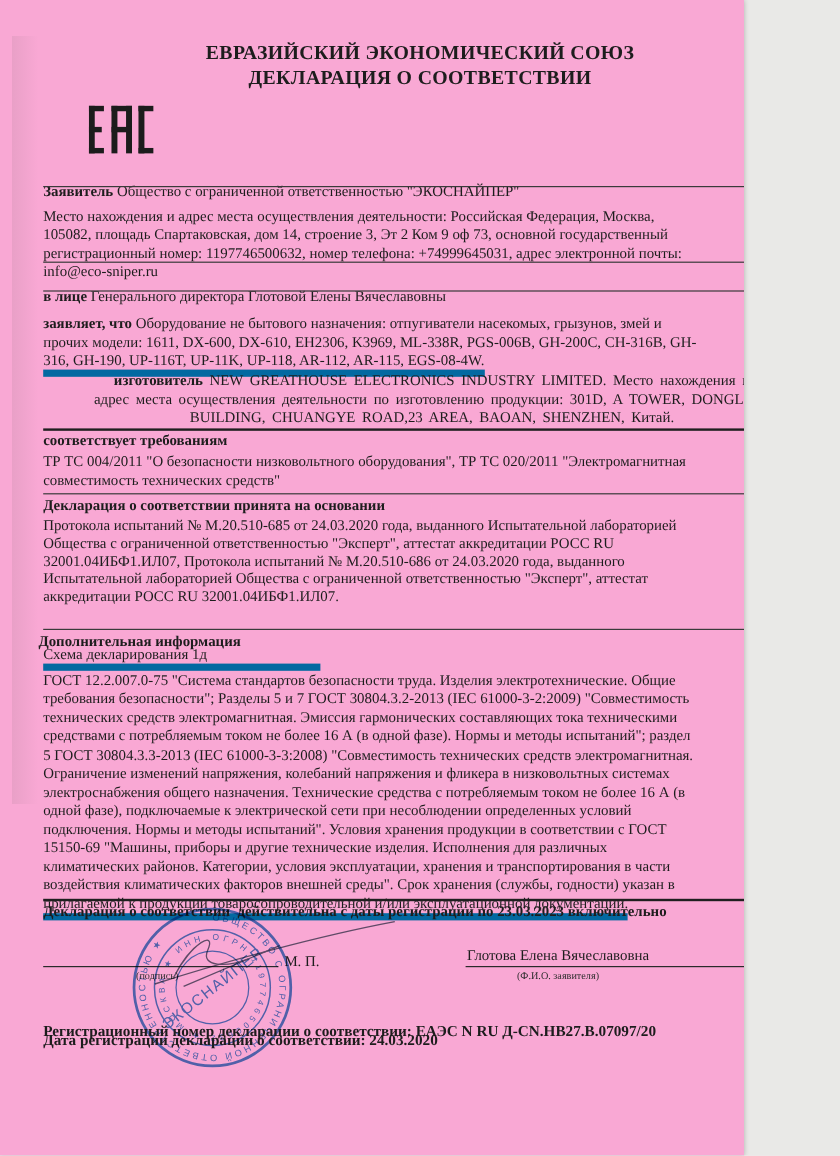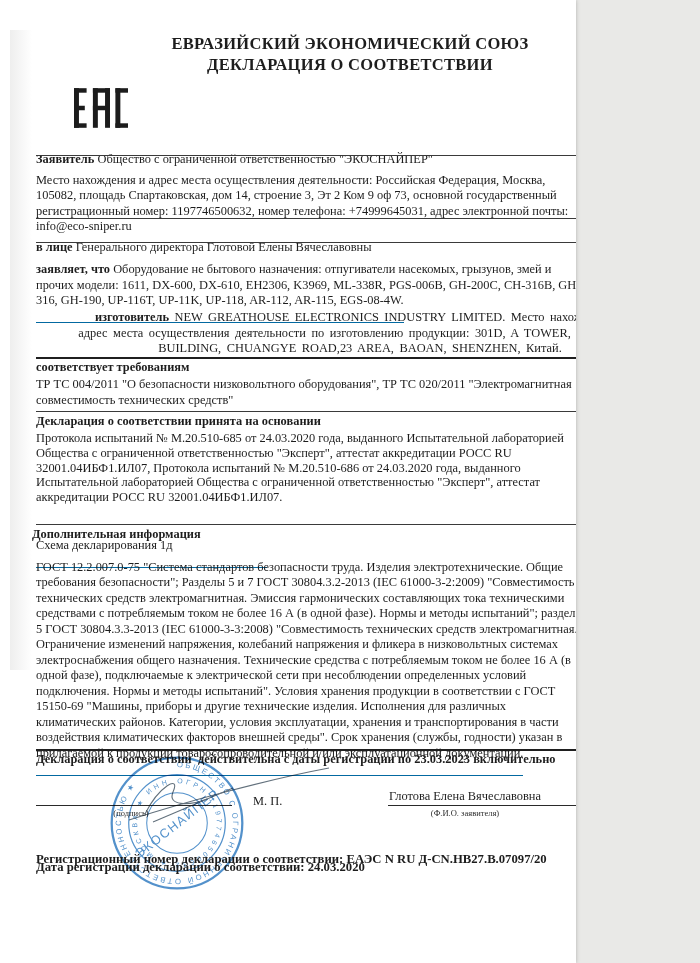--- a/index.html
+++ b/index.html
@@ -1,24 +1,24 @@
 <!DOCTYPE html>
 <html><head>
 <meta charset="utf-8">
 <style>
   html,body{margin:0;padding:0;background:#e9e9e7;}
   #page{
-    position:relative;width:576px;height:963px;background:#ffffff;
+    position:relative;width:620px;height:963px;background:#f9a8d4;
     font-family:"Liberation Serif","DejaVu Serif",serif;color:#1d1d1d;
     overflow:hidden;box-shadow:0 0 4px rgba(0,0,0,.25);
   }
   .abs{position:absolute;}
   .tblock{white-space:pre-line;font-size:12.4px;line-height:15.8px;}
   .b{font-weight:bold;font-family:Liberation Serif, serif;}
-  .u{border-bottom:1px solid #0369a1;padding-bottom:15px;}
+  .u{border-bottom:6px solid #0369a1;padding-bottom:1px;}
   .hr{position:absolute;left:36px;width:641px;height:0;border-top:1px solid #3a3a3a;}
   .hr.thick{border-top:2px solid #1f1f1f;}
   .title{width:700px;text-align:center;font-weight:bold;font-size:16.5px;line-height:21px;letter-spacing:.3px;}
   .caption{font-size:8.5px;color:#2c2c2c;}
   .sigline{position:absolute;height:0;border-top:1px solid #2a2a2a;}
   .footline{font-weight:bold;font-size:12.7px;}
   .scanstreak{left:10px;top:30px;width:22px;height:640px;
     background:linear-gradient(to right,rgba(90,90,85,.10),rgba(90,90,85,0));}
   .stampwrap{left:106px;top:752px;width:142px;height:142px;mix-blend-mode:multiply;opacity:.88;}
   .sigwrap{left:115px;top:756px;width:230px;height:82px;mix-blend-mode:multiply;}
@@ -116,21 +116,21 @@
 климатических районов. Категории, условия эксплуатации, хранения и транспортирования в части
 воздействия климатических факторов внешней среды". Срок хранения (службы, годности) указан в
 </span><span class="u">прилагаемой к продукции товаросопроводительной и/или эксплуатационной документации.</span>
   </div>
   <div class="hr thick" style="top:749px;"></div>
 
   <div class="abs tblock b" style="top:752px;left:36px;width:648px;">Декларация о соответствии&nbsp; действительна с даты регистрации по 23.03.2023 включительно</div>
 
   <div class="sigline" style="top:805px;left:36px;width:196px;"></div>
   <div class="abs caption" style="top:808px;left:86px;width:90px;text-align:center;">(подпись)</div>
-  <div class="abs" style="top:794px;left:253px;font-size:12.4px;">М. П.</div>
+  <div class="abs" style="top:794px;left:237px;font-size:12.4px;">М. П.</div>
   <div class="abs" style="top:789px;left:340px;width:250px;text-align:center;font-size:12.4px;">Глотова Елена Вячеславовна</div>
   <div class="sigline" style="top:805px;left:388px;width:300px;"></div>
   <div class="abs caption" style="top:808px;left:380px;width:170px;text-align:center;">(Ф.И.О. заявителя)</div>
 
   <svg class="abs stampwrap" viewBox="0 0 150 150">
     <defs>
       <path id="stampOuterPath" d="M75,16 a59,59 0 1 1 -0.02,0"></path>
       <path id="stampInnerPath" d="M75,33 a42,42 0 1 1 -0.02,0"></path>
     </defs>
     <g fill="none" stroke="#3b82c4">

